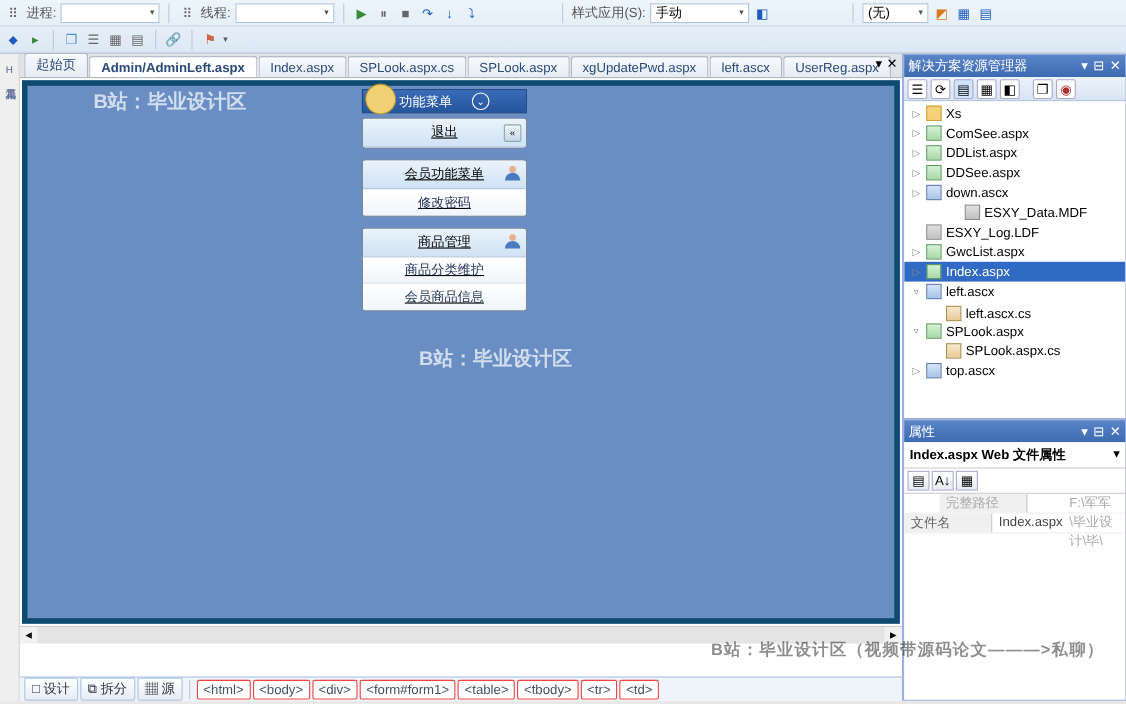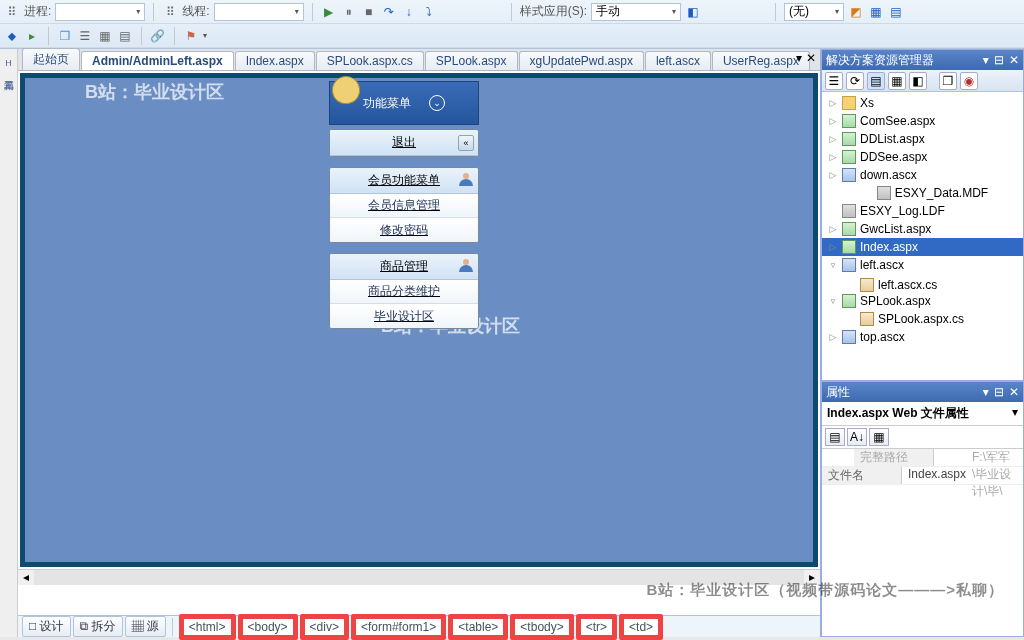--- a/index.html
+++ b/index.html
@@ -26,35 +26,35 @@
 .file-tab { padding: 2px 10px; background: linear-gradient(#f8fafc,#e6ecf3); border: 1px solid #b0b8c4; border-bottom: none; border-radius: 3px 3px 0 0; margin-right: 1px; color: #2a4a7a; white-space: nowrap; cursor: pointer; }
 .file-tab.active { background: #fff; font-weight: bold; }
 .tab-controls { position: absolute; right: 4px; top: 2px; display: flex; gap: 4px; }
 
 .design-canvas { flex: 1; position: relative; overflow: auto; display: flex; flex-direction: column; }
 .canvas-inner { background: #6a8ec3; border: 5px solid #0c4a6e; margin: 2px; height: 494px; position: relative; }
 .canvas-scroll { height: 16px; background: #f0f0f0; border-top: 1px solid #ccc; display: flex; }
 .watermark { position:absolute; color: rgba(255,255,255,.7); font-weight:bold; font-size:18px;}
 
 .menu-panel { position: absolute; top: 3px; left: 304px; width: 150px; }
-.menu-header { background: linear-gradient(#3a6bb8,#24569c); color: #fff; display:flex; align-items:center; justify-content:center; gap:18px; height:44px; border:1px solid #1c4580; position:relative;}
+.menu-header { background: linear-gradient(#3a6bb8,#24569c); color: #fff; display:flex; align-items:center; justify-content:center; gap:18px; height:22px; border:1px solid #1c4580; position:relative;}
 .menu-header .egg { position:absolute; left:2px; top:-6px; width:28px; height:28px; background:#f0d074; border-radius:50% 50% 48% 48%; border:1px solid #b08f30; transform:rotate(-10deg);}
 .menu-exp { width:16px; height:16px; border:1px solid #fff; border-radius:50%; display:flex; align-items:center; justify-content:center; font-size:9px;}
 .menu-group { margin-top: 4px; background: #fff; border: 1px solid #789; border-radius: 3px; overflow:hidden;text-decoration:underline;}
 .menu-group-title { background: linear-gradient(#eaf3fb,#d0e2f4); display:flex; align-items:center; justify-content:center; gap:6px; height:26px; position:relative; border-bottom:1px solid #b0c4de;}
 .menu-group-title .btn { position:absolute; right:4px; width:16px;height:16px; background:linear-gradient(#f0f5fa,#c8d8ea); border:1px solid #8aa; border-radius:2px; display:flex;align-items:center;justify-content:center; font-size:9px;}
 .menu-item, .menu-item-plain { height:24px; display:flex; align-items:center; justify-content:center; background:linear-gradient(#fff,#f0f5fa); color:#223355; border-bottom:1px solid #d4dde8;}
 .menu-item:last-child, .menu-item-plain:last-child{border-bottom:none;}
 .person { width:16px;height:16px; display:inline-block;}
 .person::before{content:"";display:block;width:6px;height:6px;background:#e8b088;border-radius:50%;margin:0 auto;}
 .person::after{content:"";display:block;width:14px;height:7px;background:#4a7abf;border-radius:7px 7px 0 0;margin:0 auto;}
 
 .status-row { height: 22px; background: #edf5fb; border-top: 1px solid #b0c4de; display: flex; align-items:center; padding: 0 4px; gap: 2px; }
 .status-btn { border:1px solid #b0c4de; background:linear-gradient(#fff,#e6ecf3); padding:1px 6px; border-radius:2px; color:#334; cursor:pointer;}
-.crumb { border:5px solid #ef4444; background:#fff; padding:1px 5px; border-radius:2px; color:#44525f;}
+.crumb { border:1px solid #ef4444; background:#fff; padding:1px 5px; border-radius:2px; color:#44525f;}
 
 .right-dock { width: 204px; display:flex; flex-direction:column; border-left:1px solid #9aace0;}
 .dock-panel { display:flex; flex-direction:column; border:1px solid #9aace0;}
 .dock-header { height:20px; background:linear-gradient(#5a85c8,#3c6ab0); color:#fff; display:flex; align-items:center; justify-content:space-between; padding:0 4px;}
 .dock-header .ctrls { display:flex; gap:5px;}
 .dock-tb { height:22px; background:linear-gradient(#ecf2fa,#d8e4f2); border-bottom:1px solid #b0c4de; display:flex; align-items:center; padding:0 3px; gap:3px;}
 .dock-tb .btn { width:18px;height:18px;border:1px solid #aac; background:#fff; border-radius:2px;display:flex;align-items:center;justify-content:center;}
 
 .tree { flex:1; background:#fff; overflow:auto; padding:2px 0;}
 .tree-row { display:flex; align-items:center; height:18px; gap:4px; padding-left:6px; color:#000; cursor:pointer;}
@@ -173,30 +173,29 @@
             <div class="menu-group-title">
               <span>退出</span>
               <span class="btn">«</span>
             </div>
           </div>
           <div class="menu-group" style="margin-top:10px">
             <div class="menu-group-title">
               <span>会员功能菜单</span>
               <span class="person" style="position:absolute;right:4px"></span>
             </div>
-            <div class="menu-item">会员信息管理</div>
             <div class="menu-item">修改密码</div>
           </div>
           <div class="menu-group" style="margin-top:10px">
             <div class="menu-group-title">
               <span>商品管理</span>
               <span class="person" style="position:absolute;right:4px"></span>
             </div>
             <div class="menu-item">商品分类维护</div>
-            <div class="menu-item">毕业设计区</div>
+            <div class="menu-item">会员商品信息</div>
           </div>
         </div>
       </div>
       <div class="canvas-scroll">
         <span style="width:16px;text-align:center">◂</span>
           <div style="flex:1;background:#e4e4e4"></div>
           <span style="width:16px;text-align:center">▸</span>
       </div>
     </div>
 

